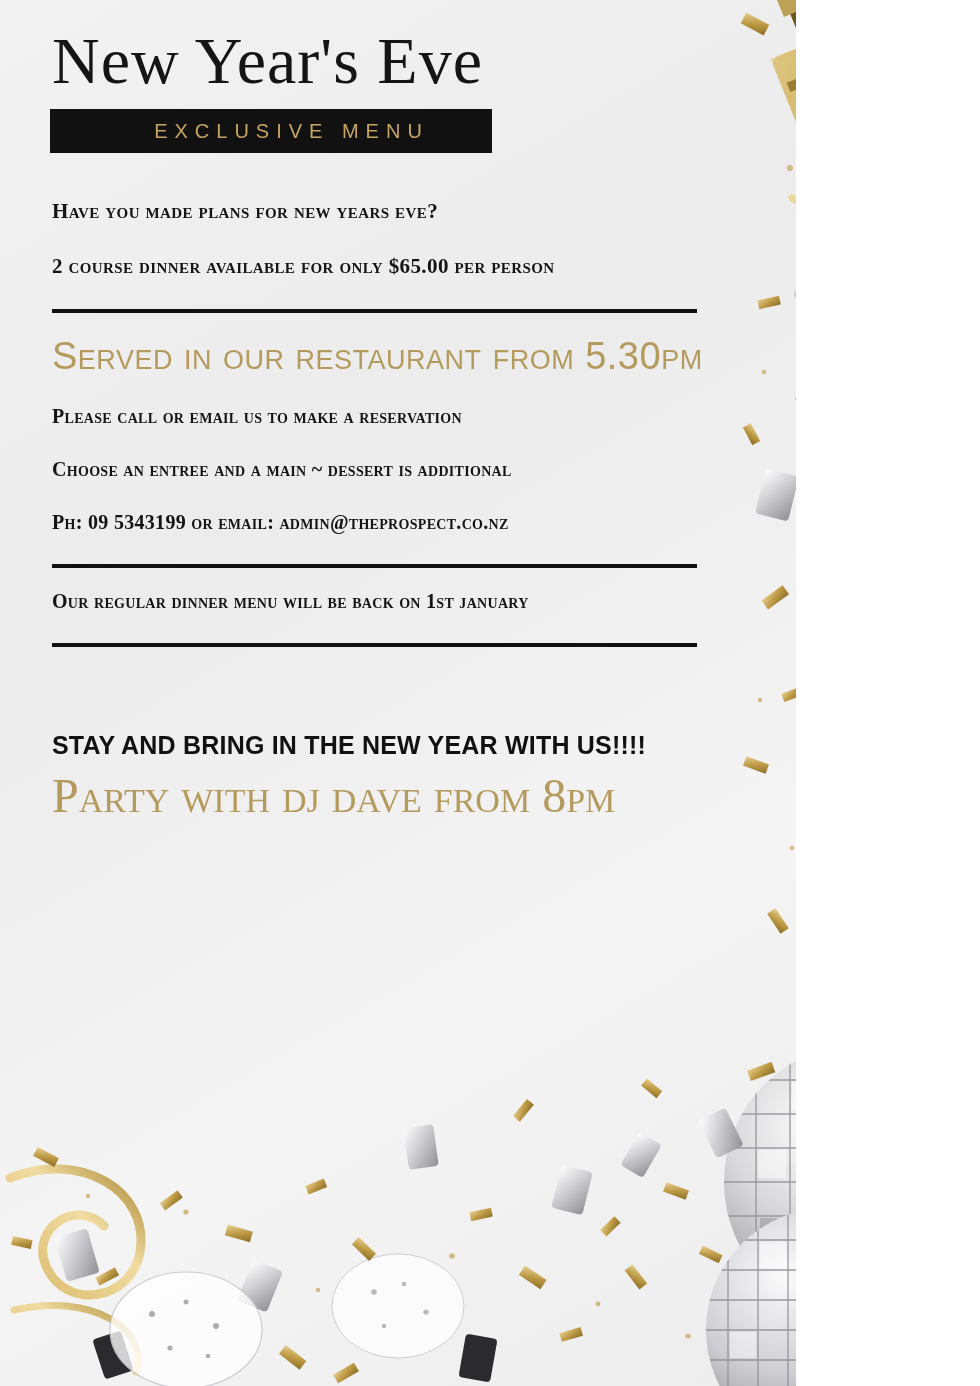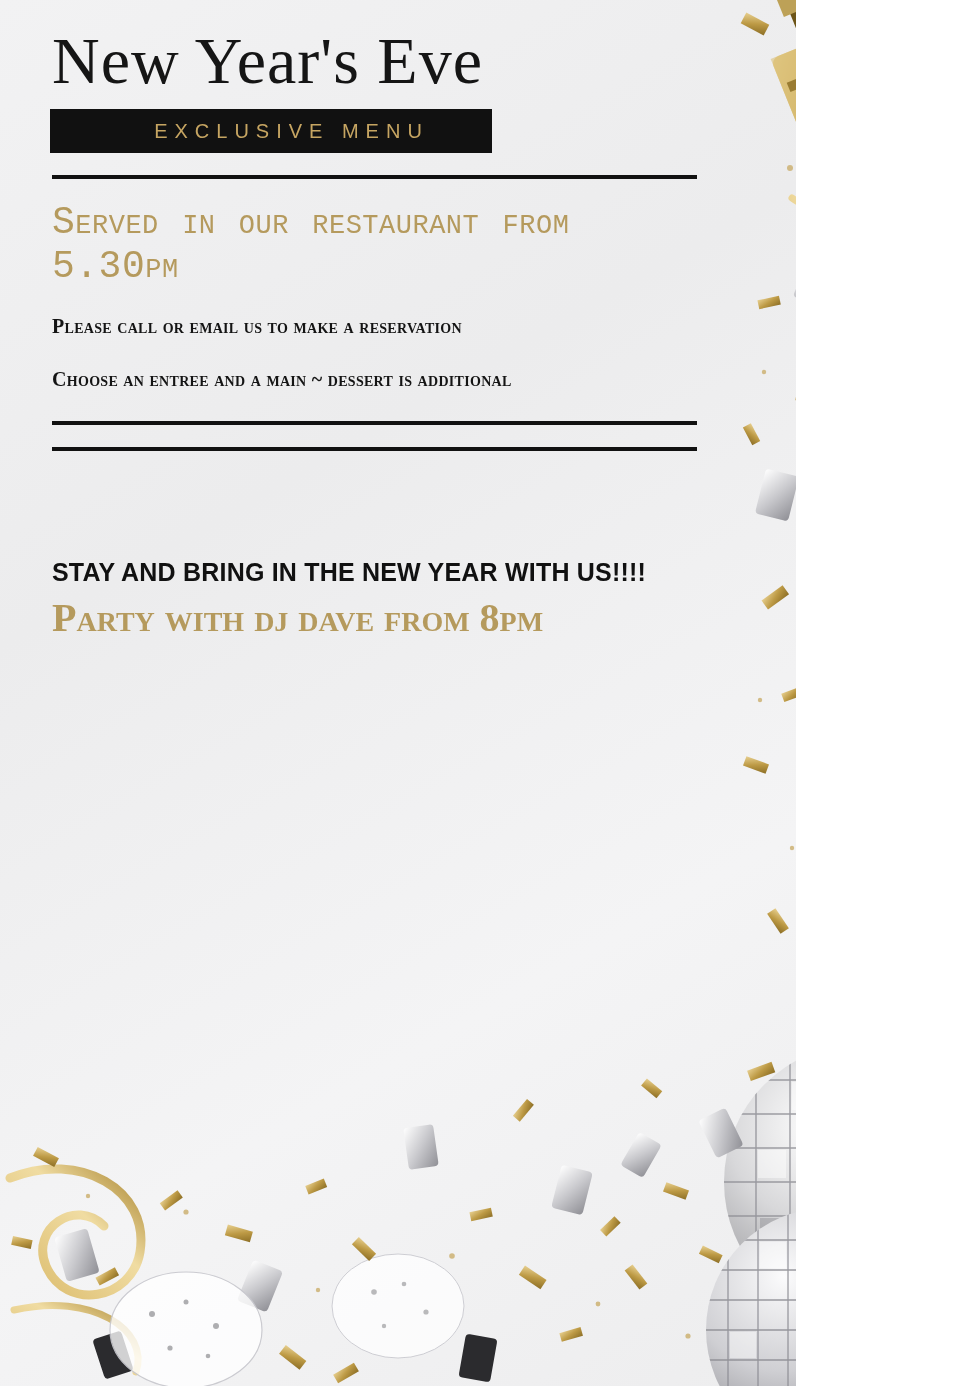--- a/index.html
+++ b/index.html
@@ -82,21 +82,21 @@
   .rule {
     height: 4px;
     background: #111111;
     width: 645px;
     margin: 22px 0 22px 4px;
   }
 
   .section-heading {
     font-size: 38px;
     color: #b59a5d;
-    font-family: Liberation Mono, monospace;
+    font-family: Liberation Sans, sans-serif;
     letter-spacing: 0.5px;
     margin: 22px 0 26px 4px;
     font-variant: small-caps;
     text-transform: lowercase;
     font-weight: 400;
     line-height: 1.15;
   }
   .section-heading::first-letter { text-transform: uppercase; }
 
   .line {
@@ -104,38 +104,38 @@
     font-size: 20px;
     color: #141414;
     letter-spacing: 0.3px;
     font-variant: small-caps;
     text-transform: lowercase;
     font-weight: 700;
   }
   .line::first-letter { text-transform: uppercase; }
 
   .finale {
-    margin-top: 107px;
+    margin-top: 84px;
   }
   .finale .shout {
     margin: 0 0 8px 4px;
     font-family: "Liberation Sans", sans-serif;
     font-size: 25px;
     font-weight: 700;
     color: #111111;
     letter-spacing: 0.2px;
   }
   .finale .gold {
     margin: 0 0 2px 4px;
-    font-size: 40px;
+    font-size: 48px;
     color: #b59a5d;
     font-variant: small-caps;
     text-transform: lowercase;
     line-height: 1.15;
-    font-weight: 700;
+    font-weight: 400;
   }
   .finale .gold::first-letter { text-transform: uppercase; }
 </style>
 </head>
 <body>
 
 <div class="poster">
 
   <div class="deco-layer">
     <svg width="980" height="1386" viewBox="0 0 980 1386" xmlns="http://www.w3.org/2000/svg">
@@ -424,29 +424,35 @@
   </div>
 
   <div class="content">
 
     <div class="title">New Year's Eve</div>
 
     <div class="subtitle-bar">
       <span>EXCLUSIVE MENU</span>
     </div>
 
+    <div class="intro">
+      <p>HAVE YOU MADE PLANS FOR NEW YEARS EVE?</p>
+      <p>2 COURSE DINNER AVAILABLE FOR ONLY $65.00 PER PERSON</p>
+    </div>
 
     <div class="rule"></div>
 
     <div class="section-heading">SERVED IN OUR RESTAURANT FROM 5.30PM</div>
     <div class="line">PLEASE CALL OR EMAIL US TO MAKE A RESERVATION</div>
     <div class="line">CHOOSE AN ENTREE AND A MAIN   ~  DESSERT IS ADDITIONAL</div>
+    <div class="line">PH: 09 5343199 OR EMAIL: ADMIN@THEPROSPECT.CO.NZ</div>
 
     <div class="rule"></div>
 
+    <div class="line">OUR REGULAR DINNER MENU WILL BE BACK ON 1ST JANUARY</div>
 
     <div class="rule"></div>
 
     <div class="finale">
       <div class="shout">STAY AND BRING IN THE NEW YEAR WITH US!!!!</div>
       <div class="gold">PARTY WITH DJ DAVE FROM 8PM</div>
     </div>
 
   </div>
 </div>

